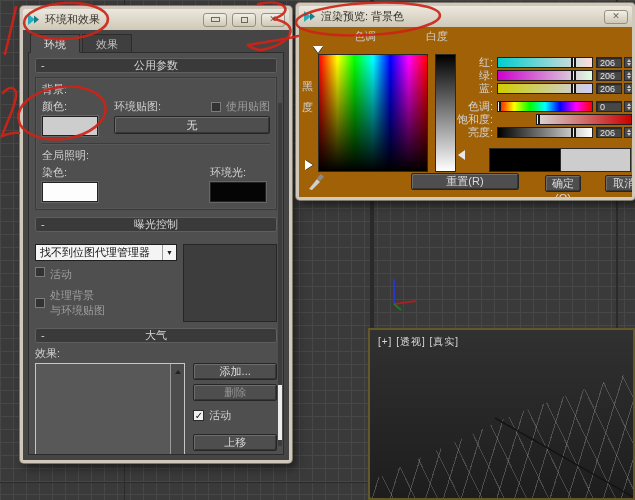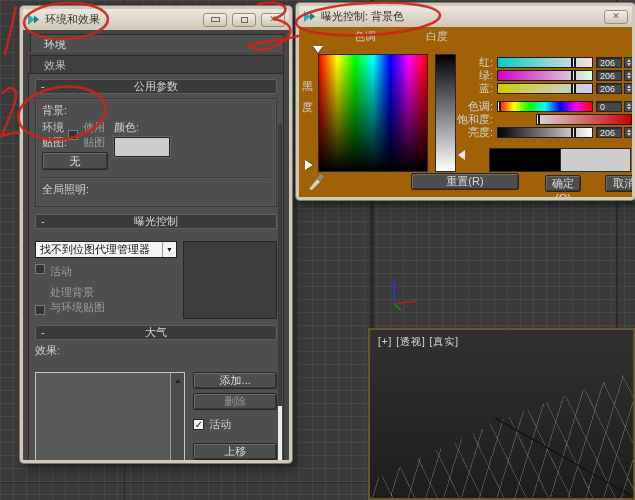--- a/index.html
+++ b/index.html
@@ -47,21 +47,21 @@
     color:#dcdcdc; font-size:11px; text-align:center; }
   .cb { width:10px; height:10px; background:#333; border:1px solid #7b7b7b; flex:0 0 auto; }
   .cb-checked { width:11px; height:11px; background:#efefef; border:1px solid #2a2a2a;
     color:#111; font-size:10px; line-height:10px; text-align:center; flex:0 0 auto; }
   .lbl { color:#cfcfcf; font-size:11px; }
   .dim { color:#9d9d9d; }
 
   
   #env { left:20px; top:6px; width:272px; height:457px; }
   .env-body { position:absolute; top:21px; left:0; right:0; bottom:0; background:#454545; padding:4px 5px; }
-  .tabs { display:flex; gap:2px; margin-left:2px; position:relative; z-index:2;flex-direction:column; }
+  .tabs { display:flex; gap:2px; margin-left:2px; position:relative; z-index:2; }
   .tab { height:19px; line-height:18px; padding:0 13px; font-size:11px; border:1px solid #2c2c2c; }
   .tab.active { background:#4f4f4f; color:#e2e2e2; border-bottom-color:#4f4f4f; }
   .tab.idle { background:#3f3f3f; color:#bdbdbd; }
   .panel { border:1px solid #2c2c2c; background:#4f4f4f; margin-top:-1px; height:403px;
     padding:5px 6px 4px 6px; position:relative; overflow:hidden; }
 
   .rollout { height:15px; background:#3a3a3a; border:1px solid #5e5e5e; border-radius:2px;
     color:#d5d5d5; font-size:11px; line-height:13px; text-align:center; position:relative; }
   .rollout .minus { position:absolute; left:5px; top:0; }
 
@@ -86,21 +86,21 @@
 
   .exp-grid { display:grid; grid-template-columns:1fr 94px; column-gap:6px; margin:12px 0 6px; }
   .dropdown { height:17px; background:#f4f4f4; border:1px solid #1f1f1f; display:flex; align-items:center;
     color:#121212; font-size:11px; padding-left:4px; }
   .dd-arrow { margin-left:auto; width:14px; border-left:1px solid #999; text-align:center;
     font-size:7px; color:#1a1a1a; line-height:15px; }
   .cb-row { display:flex; gap:5px; align-items:flex-start; margin-top:6px; }
   .preview-box { height:78px; background:#3d3d3d; border:1px solid #262626; }
   .rp-btn { height:17px; line-height:15px; width:102px; margin:6px 0 0 -8px; }
 
-  .atm-flex { display:flex; margin-top:14px; }
+  .atm-flex { display:flex; margin-top:2px; }
   .listbox { width:158px; height:98px; background:#585858; border:1px solid #c6c6c6; position:relative; }
   .lb-scroll { position:absolute; right:0; top:0; bottom:0; width:14px; background:#4c4c4c; border-left:1px solid #9a9a9a; }
   .lb-up,.lb-dn { position:absolute; left:1px; width:11px; height:11px; display:flex; align-items:center; justify-content:center; }
   .lb-up { top:2px; }
   .lb-up .t { width:0;height:0;border-left:3px solid transparent;border-right:3px solid transparent;border-bottom:4px solid #222; }
   .atm-col { width:88px; margin-left:8px; display:flex; flex-direction:column; }
   .atm-col .btn { height:17px; line-height:15px; }
 
   .env-scrollthumb { position:absolute; right:1px; bottom:14px; width:4px; height:55px; background:#ededed; }
   .env-scrolltrack { position:absolute; right:1px; top:50px; bottom:8px; width:4px; background:#3c3c3c; }
@@ -206,57 +206,65 @@
 
         <div class="rollout">
           <span class="minus">-</span>
           <span>公用参数</span>
         </div>
 
         <div class="groupbox">
           <div class="lbl">背景:</div>
           <div class="col2-grid">
             <div>
+              <div class="lbl">颜色:</div>
+              <div class="swatch" style="width: 56px; margin-top: 2px; background-color: rgb(205, 205, 205);"></div>
+            </div>
+            <div>
               <div class="row">
                 <span class="lbl">环境贴图:</span>
                 <span class="spacer"></span>
                 <span class="cb"></span>
                 <span class="lbl dim" style="margin-left:5px;">使用贴图</span>
               </div>
               <div class="btn none-btn">无</div>
             </div>
-            <div>
-              <div class="lbl">颜色:</div>
-              <div class="swatch" style="width: 56px; margin-top: 2px; background-color: rgb(205, 205, 205);"></div>
-            </div>
           </div>
           <div class="divider"></div>
           <div class="lbl">全局照明:</div>
           <div class="gl-grid">
             <div>
+              <div class="lbl">染色:</div>
+              <div class="swatch" style="width: 56px; margin-top: 2px; background-color: rgb(253, 253, 253);"></div>
+            </div>
+            <div>
+            </div>
+            <div>
+              <div class="lbl">环境光:</div>
+              <div class="swatch" style="width: 56px; margin-top: 2px; background-color: rgb(5, 5, 5);"></div>
             </div>
           </div>
         </div>
 
         <div class="rollout">
           <span class="minus">-</span>
           <span>曝光控制</span>
         </div>
 
         <div class="exp-grid">
           <div>
             <div class="dropdown">
               <span>找不到位图代理管理器</span>
               <span class="dd-arrow">▼</span>
             </div>
             <div class="cb-row">
               <span class="cb"></span>
               <span class="lbl dim">活动</span>
             </div>
-            <div class="cb-row" style="align-items:flex-end;">
+            <div class="cb-row" style="align-items:center;">
               <span class="cb"></span>
               <span class="lbl dim">
                 <span>处理背景</span><br>
                 <span>与环境贴图</span>
               </span>
             </div>
           </div>
           <div>
             <div class="preview-box"></div>
           </div>
@@ -297,21 +305,21 @@
       </div>
     </div>
   </div>
 
   <div class="dlg" id="picker">
     <div class="titlebar">
       <svg width="13" height="13">
         <path d="M1,1 L1,12 L8,6.5 Z" fill="#27aebc"></path>
         <path d="M7,2.5 L12,6.5 L7,10.5 Z" fill="#157d8d"></path>
       </svg>
-      <span class="title">曝光控制: 背景色</span>
+      <span class="title">渲染预览: 背景色</span>
       <span class="spacer"></span>
       <div class="win-btn">
           <span class="g-x">✕</span>
         </div>
     </div>
     <div class="picker-body">
       <div class="pk-abs lbl" style="left:55px; top:2px;">色调</div>
       <div class="pk-abs lbl" style="left:127px; top:2px;">白度</div>
       <div class="pk-abs blk">
         <span>黑</span>

